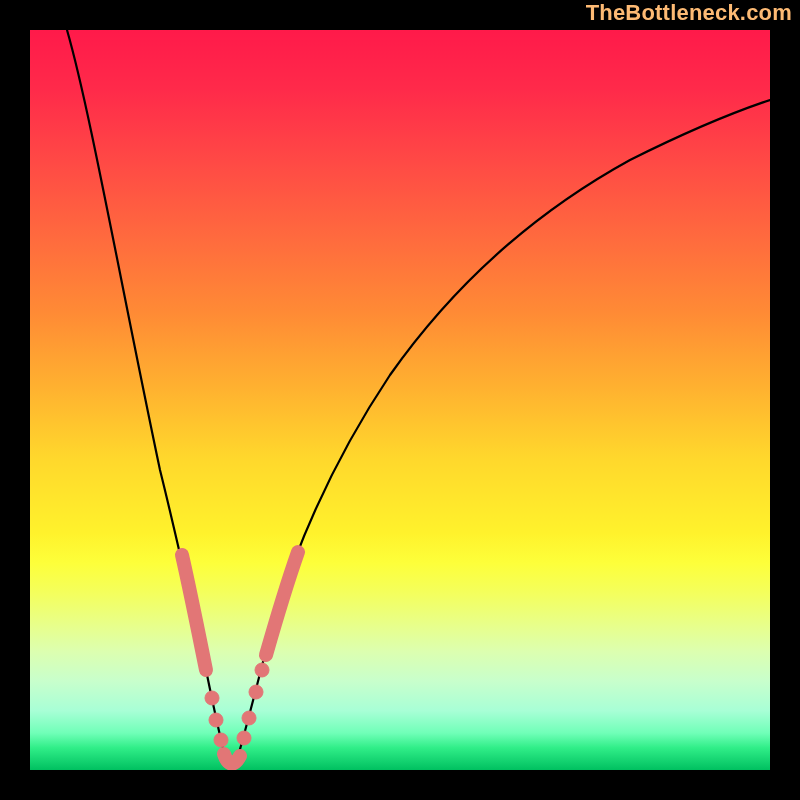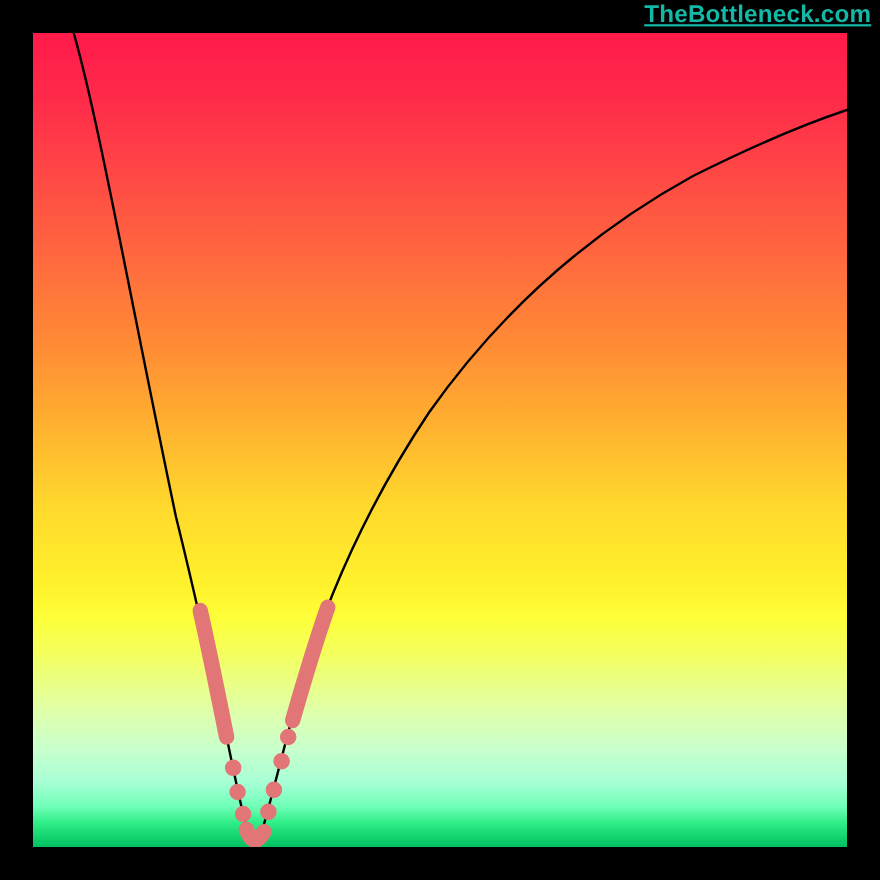--- a/index.html
+++ b/index.html
@@ -62,24 +62,23 @@
     stroke: #e27676;
     stroke-width: 14;
     stroke-linecap: round;
     fill: none;
   }
   .watermark {
     position: absolute;
     top: 2px;
     right: 8px;
     font: 600 22px/1 Arial, Helvetica, sans-serif;
-    color: #14b8a6;
+    color: #fdba74;
     letter-spacing: 0.2px;
     user-select: none;
-    text-decoration: underline;
   }
 </style>
 </head>
 <body>
 
 <div class="frame">
 
   <div class="plot-area">
     <div class="gradient-bg"></div>
 

